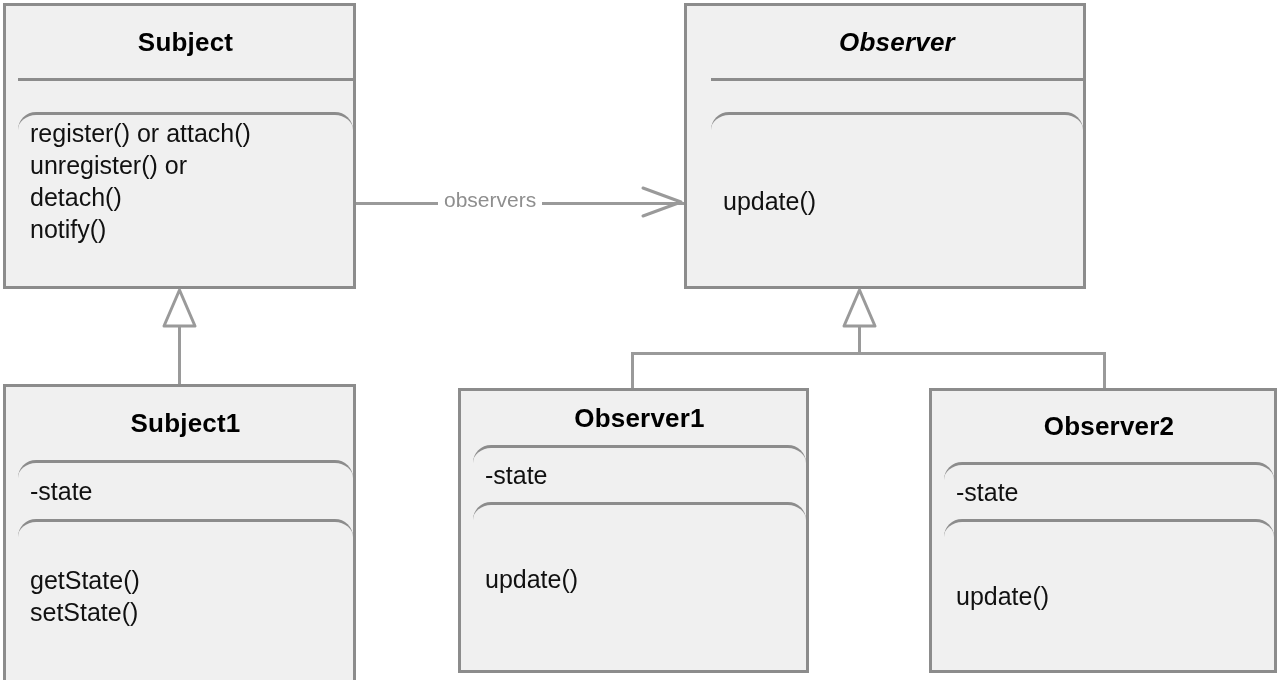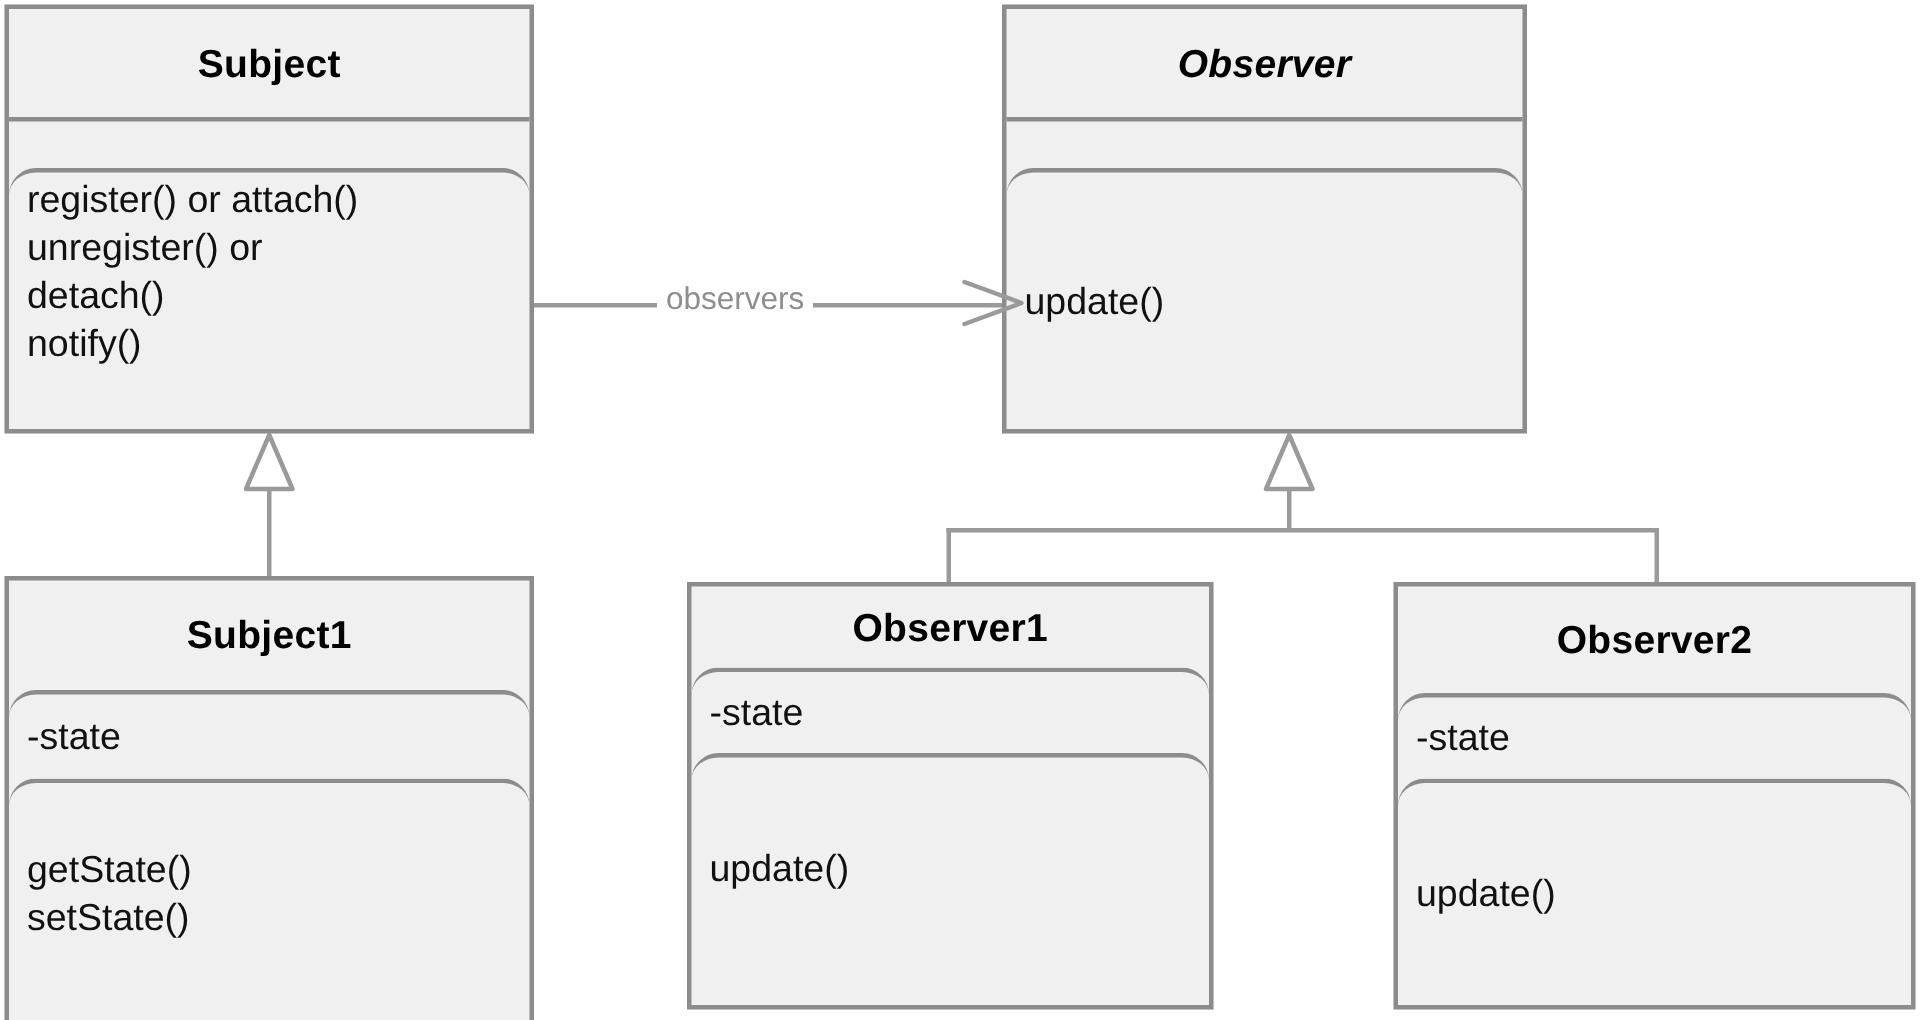--- a/index.html
+++ b/index.html
@@ -23,20 +23,21 @@
     position: absolute;
     box-sizing: border-box;
     background: #f0f0f0;
     border: 3px solid #8c8c8c;
     z-index: 2;
   }
   .compartment {
     box-sizing: border-box;
     position: relative;
     overflow: hidden;
+    margin-left: 12px;
   }
   .compartment + .compartment {
     border-top: 3px solid #8c8c8c;
   }
   .class-name {
     display: flex;
     align-items: center;
     justify-content: center;
     font-weight: bold;
     font-size: 26px;
@@ -120,21 +121,21 @@
     <div class="compartment class-name" style="height:72px;">Subject</div>
     <div class="compartment empty-compartment" style="height:34px;"></div>
     <div class="compartment members top" style="height:174px;">
       <div class="member-line">register() or attach()</div>
       <div class="member-line">unregister() or</div>
       <div class="member-line">detach()</div>
       <div class="member-line">notify()</div>
     </div>
   </div>
 
-  <div class="uml-class" style="left:668px; top:3px; width:350px; height:286px;">
+  <div class="uml-class" style="left:684px; top:3px; width:402px; height:286px;padding-left:12px;">
     <div class="compartment class-name abstract" style="height:72px;">Observer</div>
     <div class="compartment empty-compartment" style="height:34px;"></div>
     <div class="compartment members" style="height:174px;">
       <div class="member-line">update()</div>
     </div>
   </div>
 
   <div class="uml-class" style="left:3px; top:384px; width:353px; height:337px;">
     <div class="compartment class-name" style="height:73px;">Subject1</div>
     <div class="compartment members" style="height:59px;">

